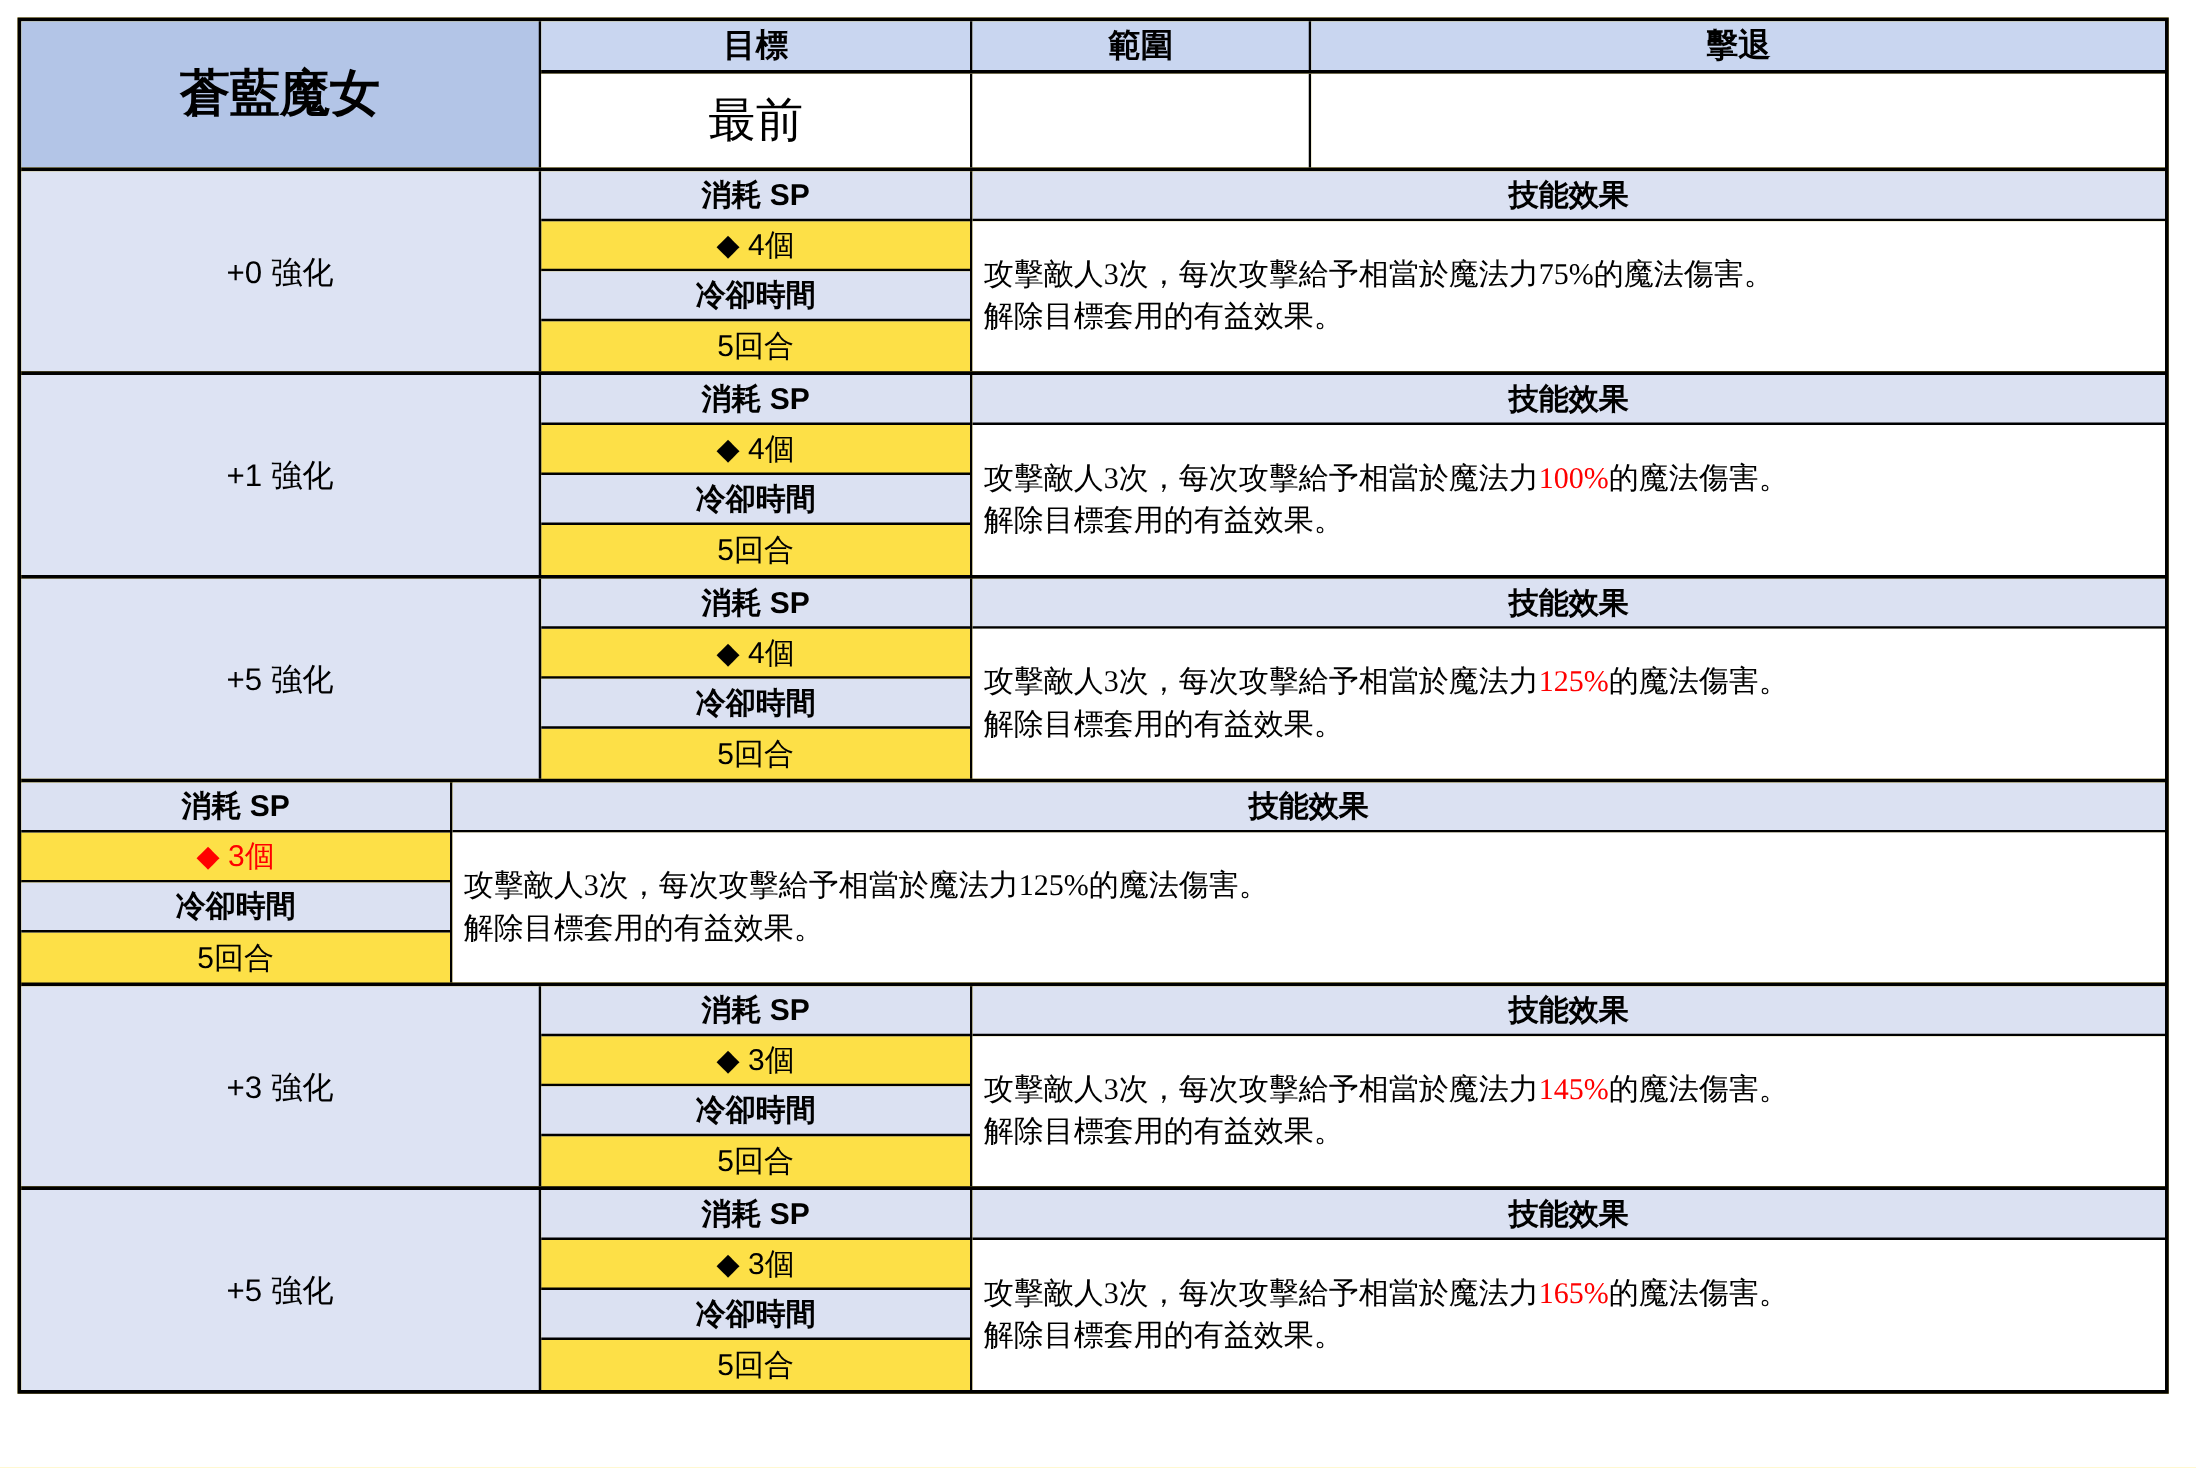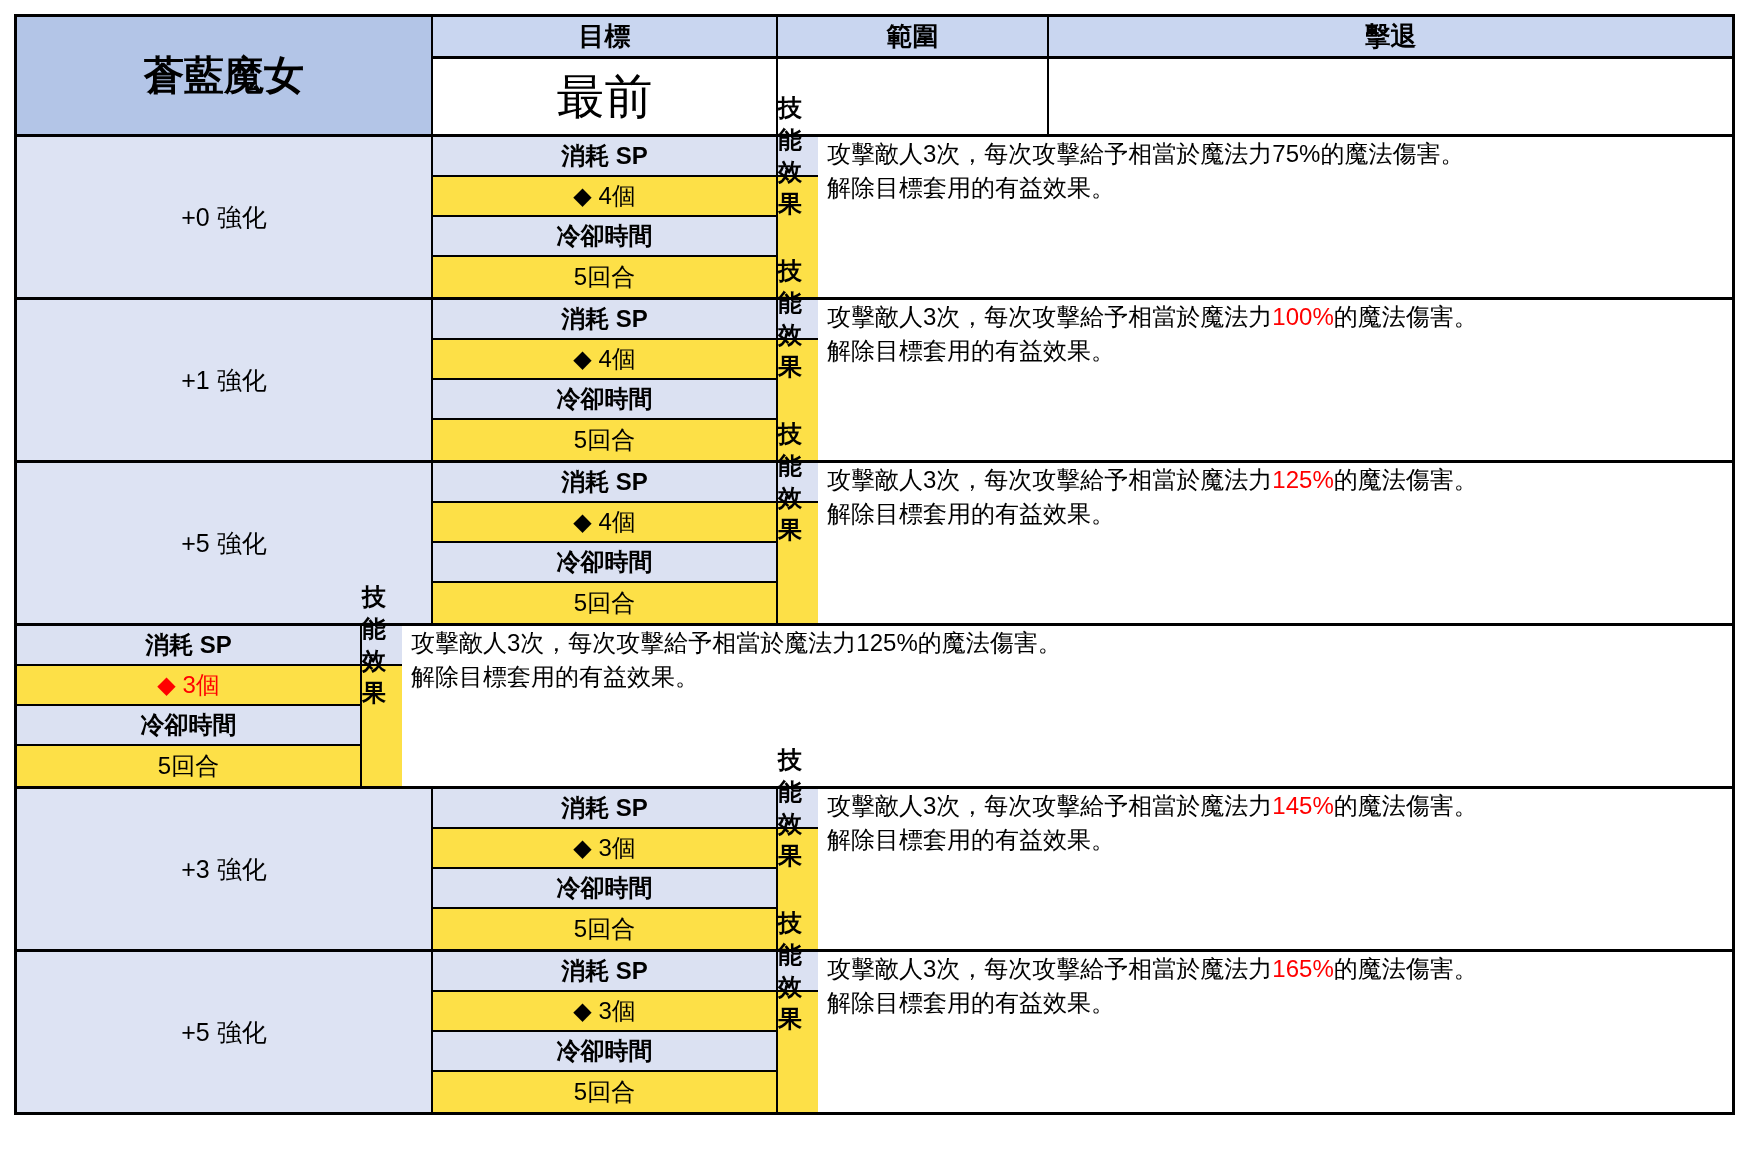--- a/index.html
+++ b/index.html
@@ -40,21 +40,21 @@
     border-bottom:3px solid var(--border);
   }
   .top-header-row .hcell{
     background:var(--top_header_bg);
     display:flex;align-items:center;justify-content:center;
     font-weight:bold;font-size:26px;
   }
   .top-value-row{display:flex;flex:1;}
   .top-value-row .vcell{
     display:flex;align-items:center;justify-content:center;
-    font-size:48px;background:#fff;
+    font-size:38px;background:#fff;
   }
   .col-target{width:345px;flex:0 0 345px;border-right:2px solid var(--border);}
   .col-range{width:271px;flex:0 0 271px;border-right:2px solid var(--border);}
   .col-knockback{flex:1;}
   
   .section{
     display:flex;height:163px;flex:0 0 163px;
     border-top:3px solid var(--border);
   }
   .level-cell{
@@ -69,31 +69,32 @@
     border-right:2px solid var(--border);
     display:flex;flex-direction:column;
   }
   .mid-row{
     height:40px;flex:0 0 40px;
     display:flex;align-items:center;justify-content:center;
     font-size:24px;
   }
   .mid-row.hdr{background:var(--section_header_bg);font-weight:bold;}
   .mid-row.b{border-bottom:2px solid var(--border);}
-  .right-col{flex:1;display:flex;flex-direction:row;}
+  .right-col{flex:1;display:flex;flex-direction:column;}
   .effect-header{
     height:40px;flex:0 0 40px;
     background:var(--section_header_bg);
     border-bottom:2px solid var(--border);
     display:flex;align-items:center;justify-content:center;
     font-weight:bold;font-size:24px;
   }
   .effect-body{
-    flex:1;display:flex;align-items:flex-start;
+    flex:1;display:flex;align-items:center;
     background:#fff;
+    font-family:Liberation Serif, serif;
   }
   .effect-text{
     padding-left:9px;font-size:24px;line-height:34px;text-align:left;
   }
   .c-red{color:var(--red);}
   .c-black{color:#000;}
 </style>
 </head>
 <body>
 

